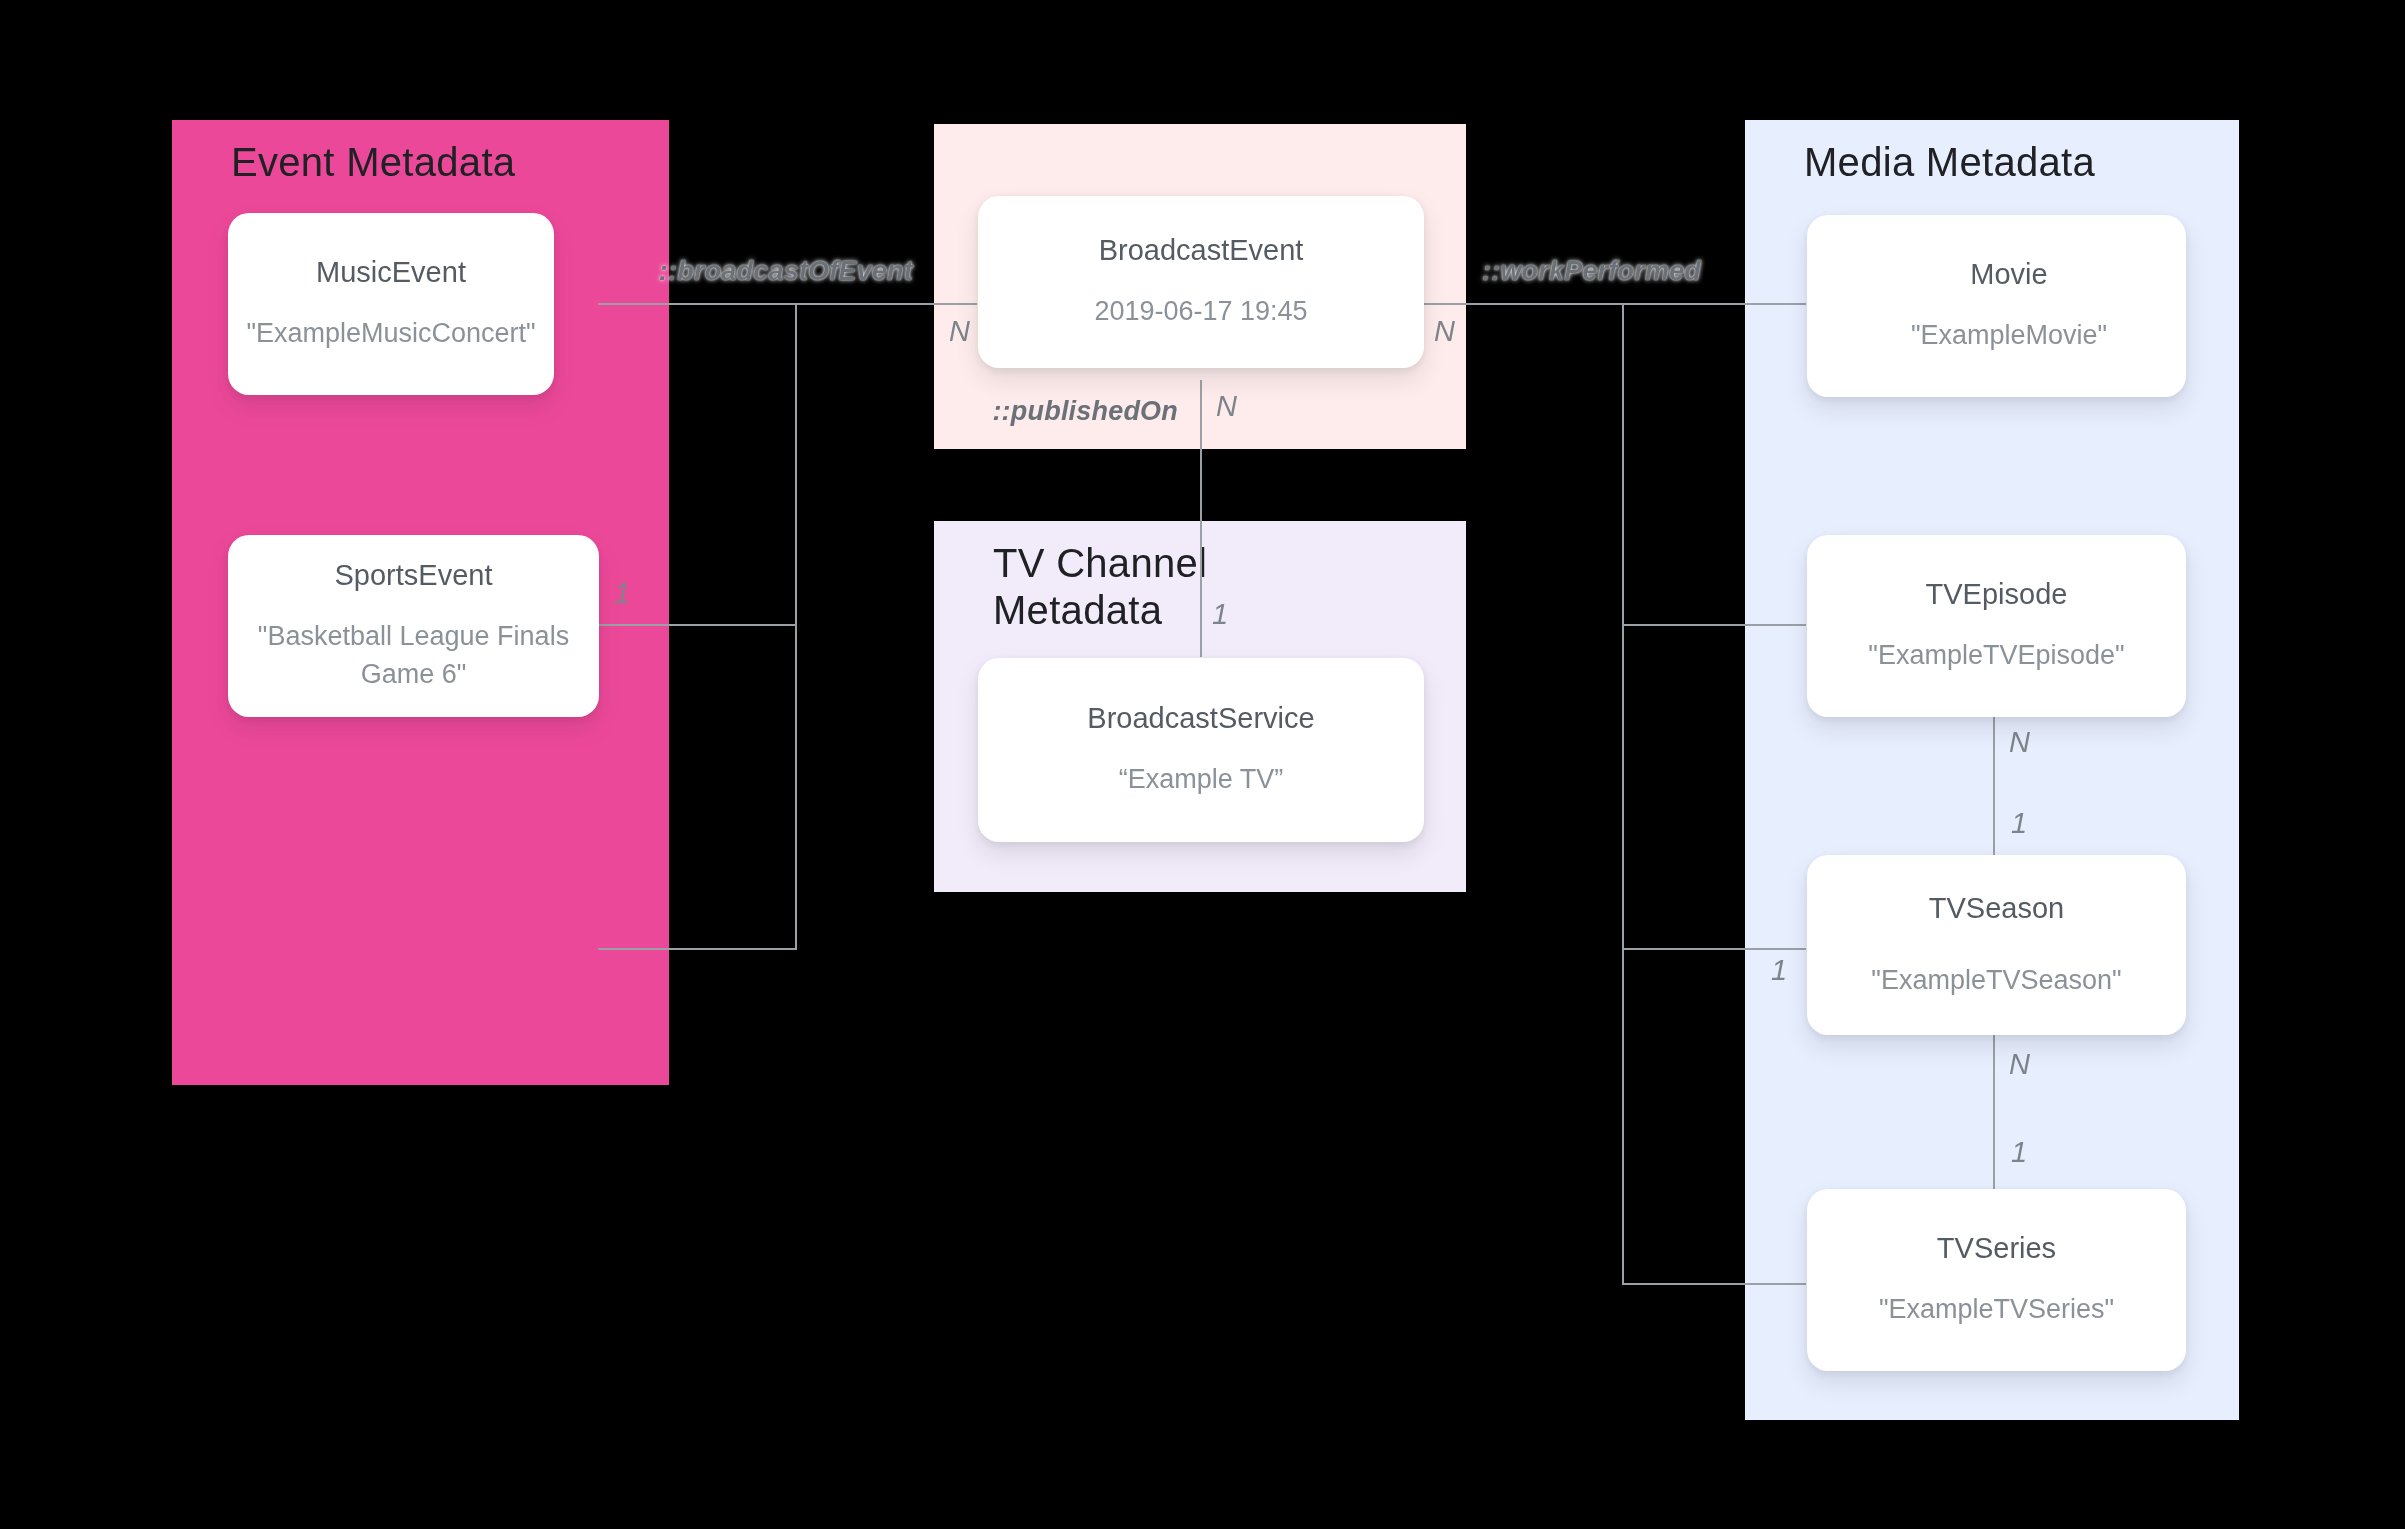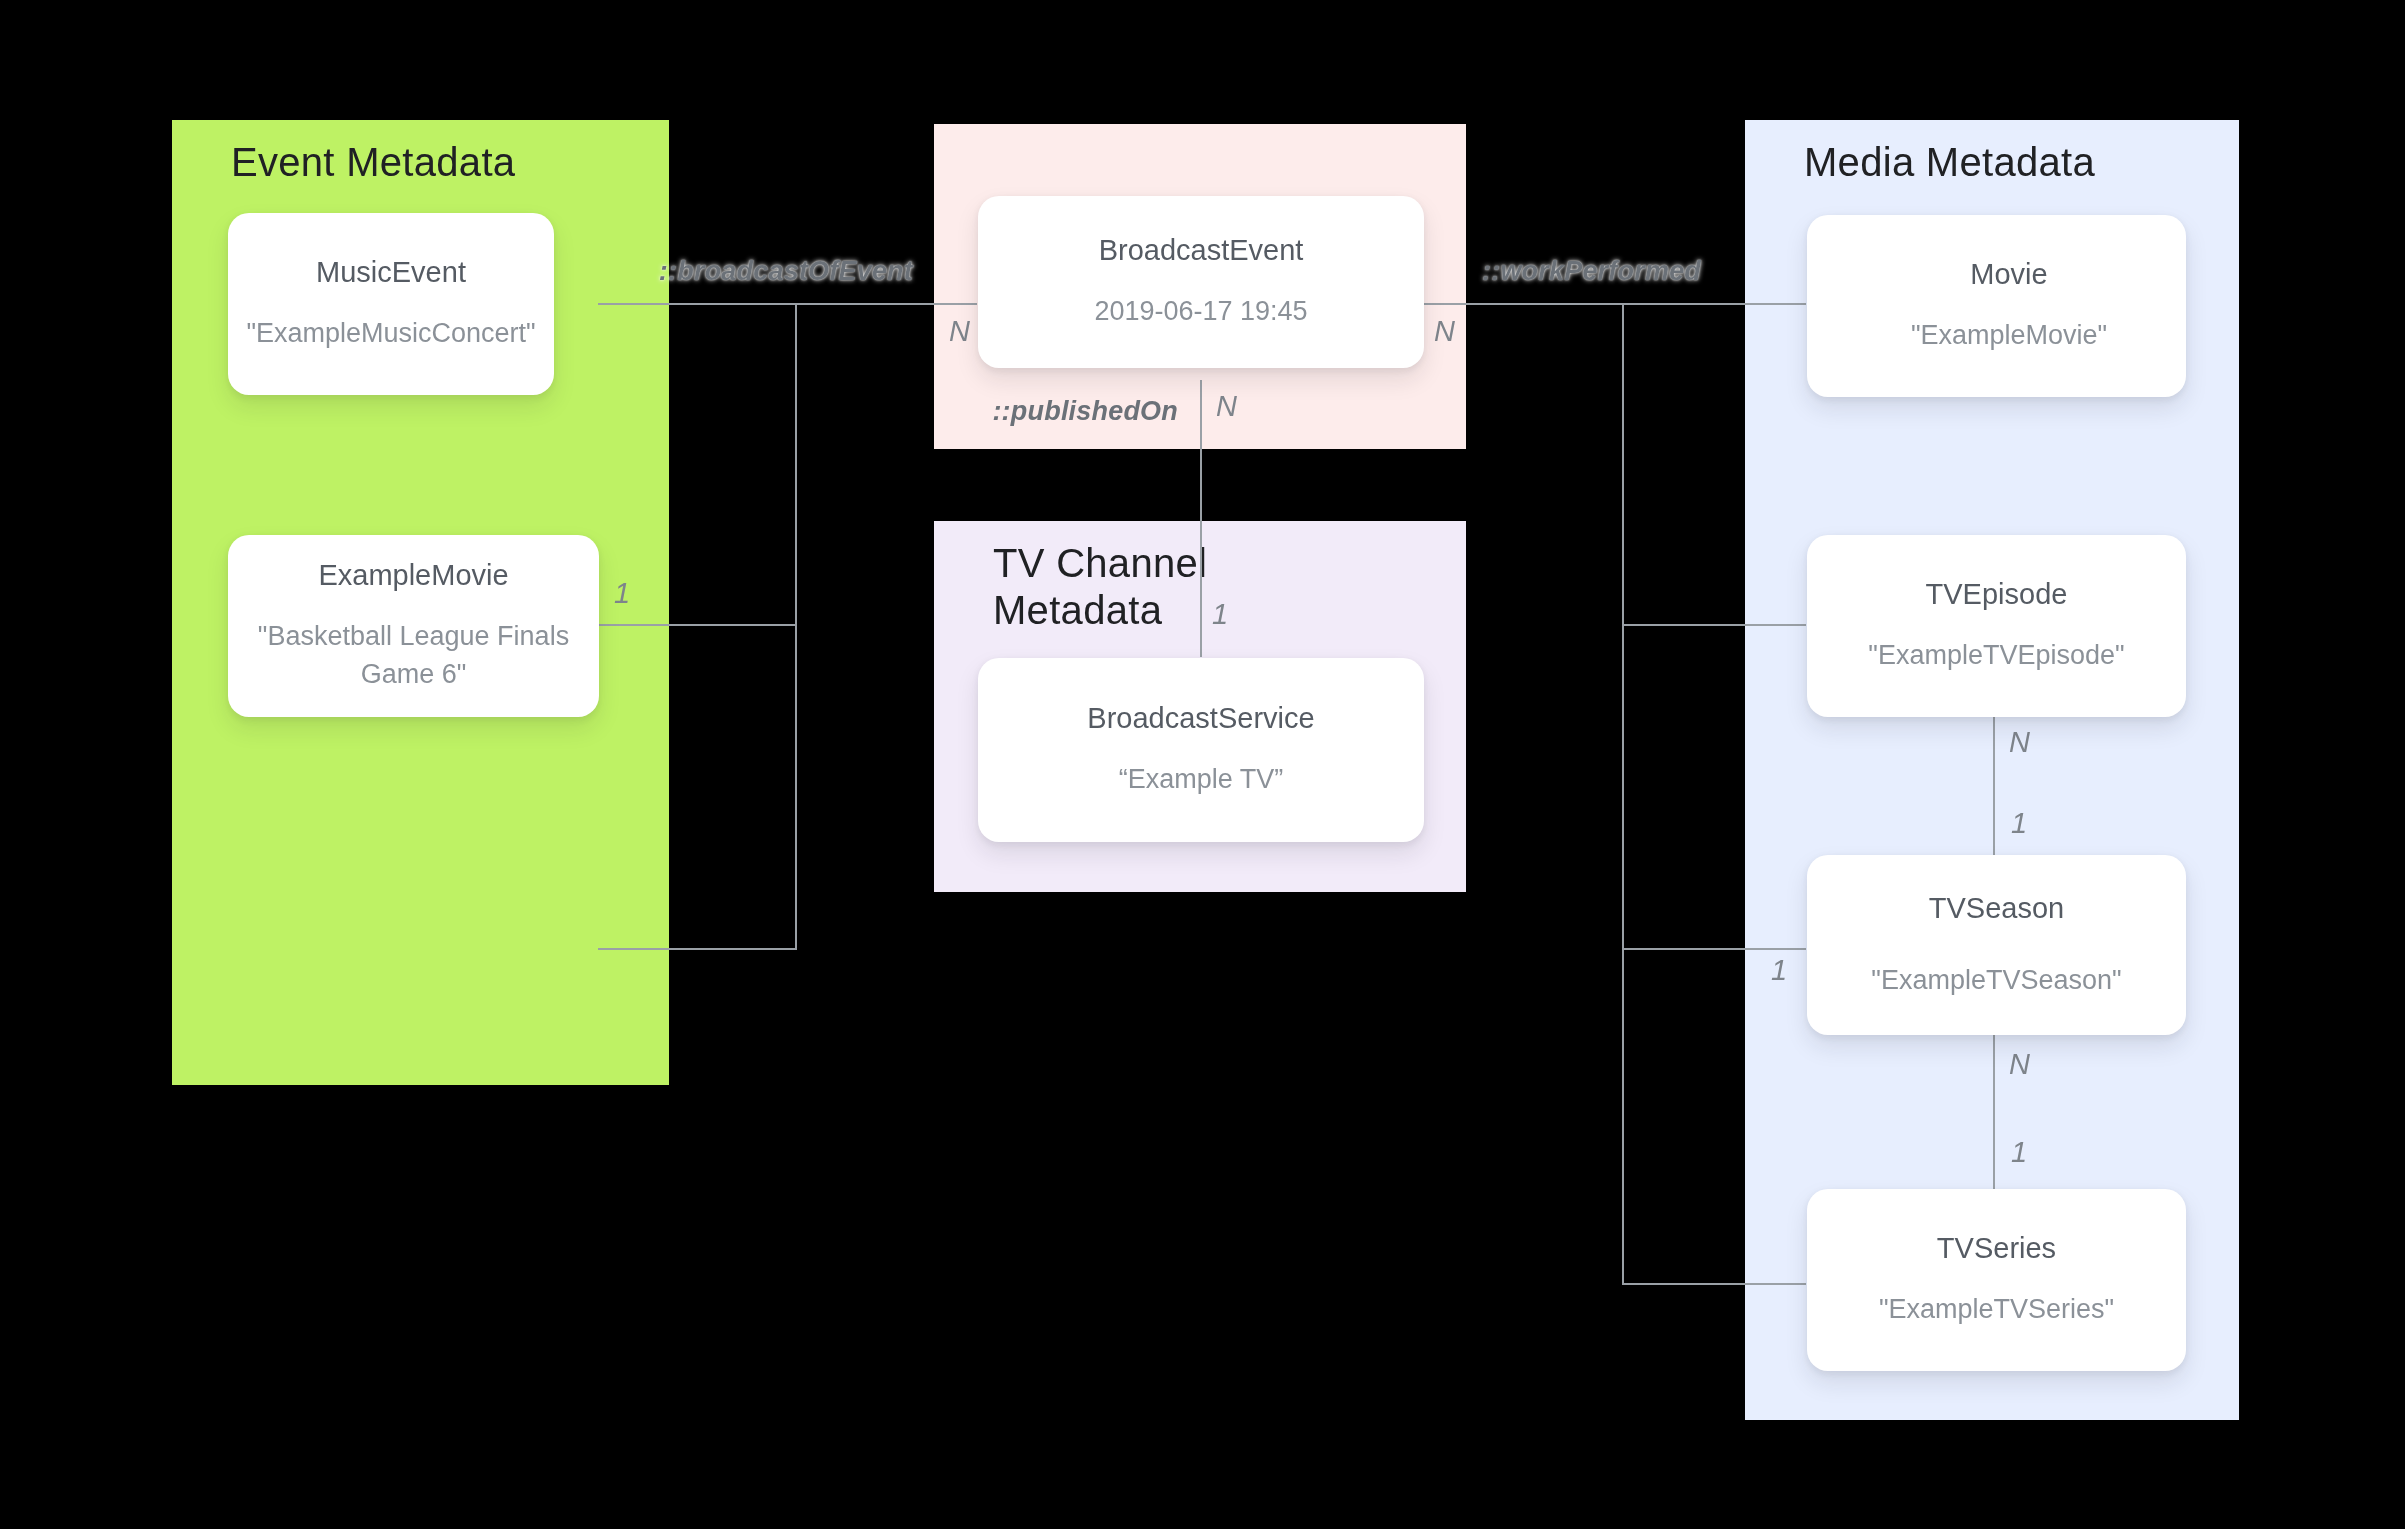--- a/index.html
+++ b/index.html
@@ -27,21 +27,21 @@
     color:#6b7178; letter-spacing:0.2px;
   }
   .halo { text-shadow:0 0 5.7px rgba(255,255,255,0.95), 0 0 1.9px rgba(255,255,255,0.85); }
   .card { position:absolute; font-size:29px; font-style:italic; color:#7e848b; }
 </style>
 </head>
 <body>
 
 <div class="stage" style="background: rgb(0, 0, 0);">
 
-  <div class="panel" style="left: 172px; top: 120px; width: 497px; height: 965px; background: #bef264;">
+  <div class="panel" style="left: 172px; top: 120px; width: 497px; height: 965px; background: #ec4899;">
     <div class="panel-title">Event Metadata</div>
   </div>
 
   <div class="panel" style="left: 934px; top: 124px; width: 532px; height: 325px; background: rgb(253, 236, 235);"></div>
 
   <div class="panel" style="left: 934px; top: 521px; width: 532px; height: 371px; background: rgb(242, 235, 249);">
     <div class="panel-title wrap">TV Channel Metadata</div>
   </div>
 
   <div class="panel" style="left: 1745px; top: 120px; width: 494px; height: 1300px; background: rgb(231, 238, 254);">
@@ -77,21 +77,21 @@
   <div class="card" style="left:2011px;top:807px;">1</div>
   <div class="card" style="left:2009px;top:1048px;">N</div>
   <div class="card" style="left:2011px;top:1136px;">1</div>
 
   <div class="node" style="left:228px;top:213px;width:326px;height:182px;">
     <div class="node-title">MusicEvent</div>
     <div class="node-value">"ExampleMusicConcert"</div>
   </div>
 
   <div class="node" style="left:228px;top:535px;width:371px;height:182px;">
-    <div class="node-title">ExampleMovie</div>
+    <div class="node-title">SportsEvent</div>
     <div class="node-value">"Basketball League Finals Game 6"</div>
   </div>
 
 
   <div class="node" style="left:978px;top:196px;width:446px;height:172px;">
     <div class="node-title">BroadcastEvent</div>
     <div class="node-value">2019-06-17 19:45</div>
   </div>
 
   <div class="node" style="left:978px;top:658px;width:446px;height:184px;">

